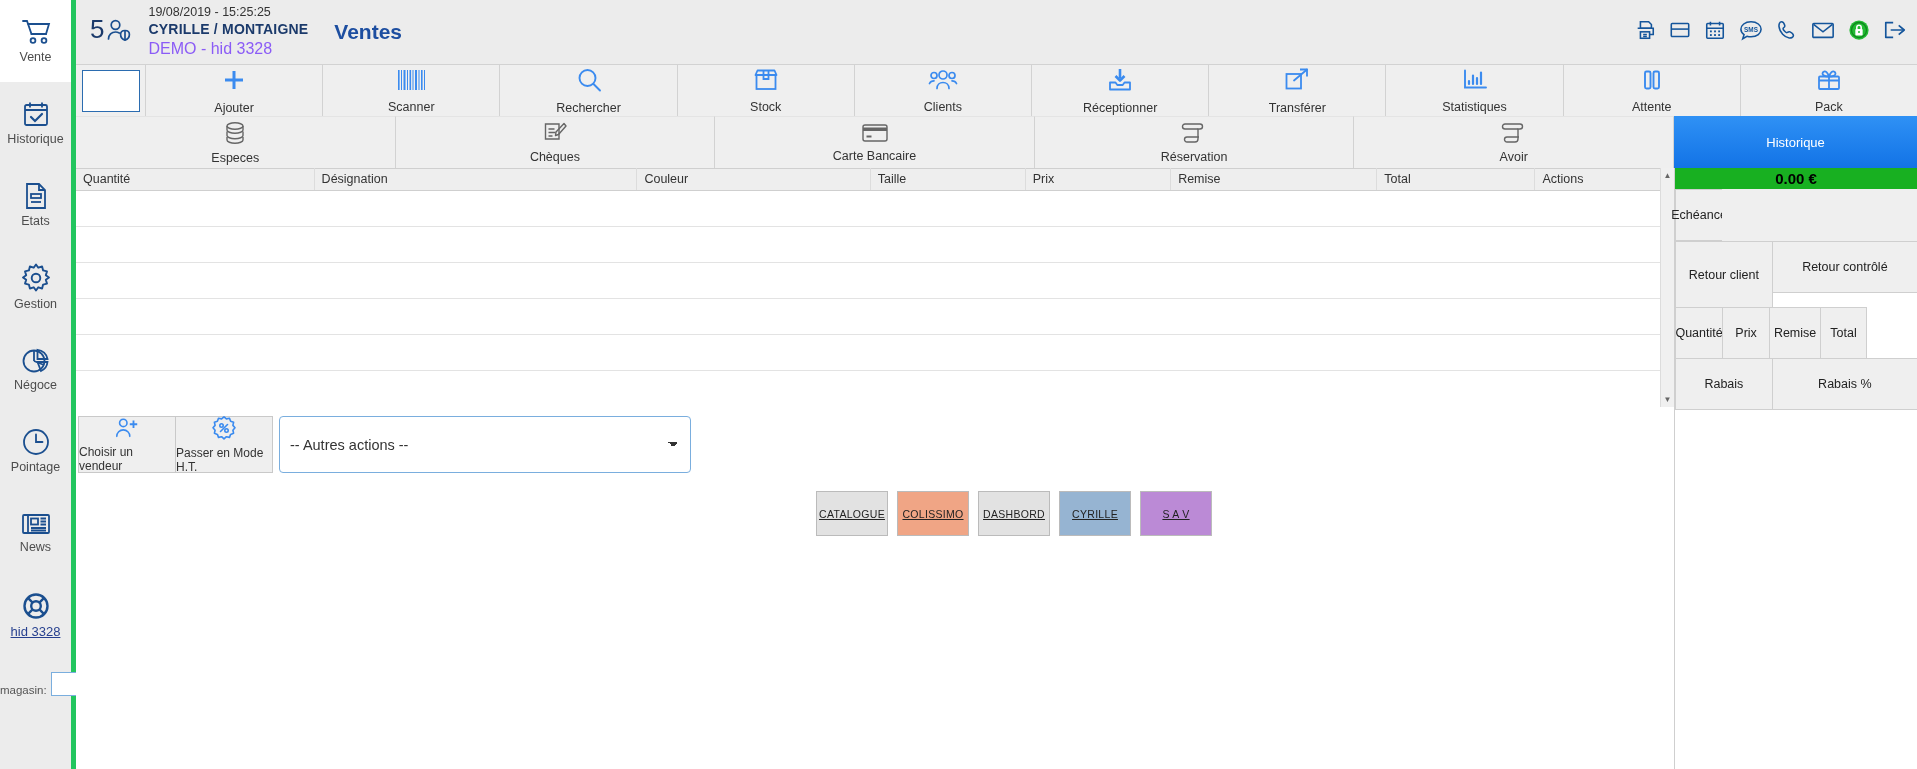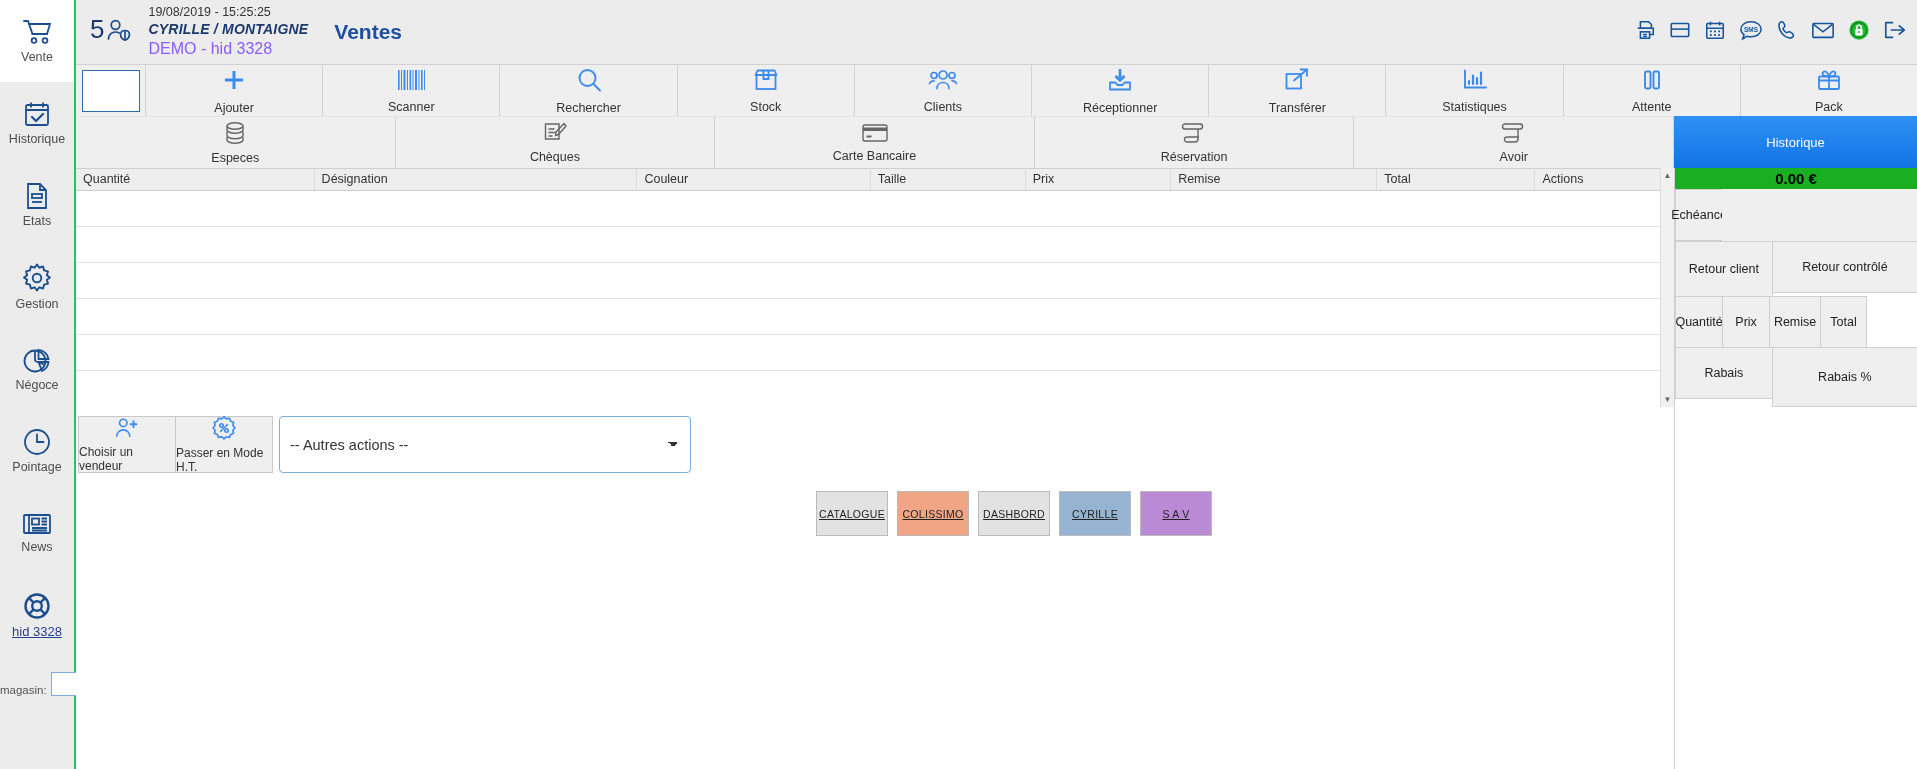--- a/index.html
+++ b/index.html
@@ -9,21 +9,21 @@
     font-family: "Liberation Sans", sans-serif;
     background: #ffffff;
     overflow: hidden;
   }
   #app { position: relative; width: 1917px; height: 769px; display: flex; }
 
   
   .sidebar {
     width: 76px; height: 769px;
     background: #ececec;
-    border-right: 2px solid #22c55e;
+    border-right: 5px solid #22c55e;
     display: flex; flex-direction: column;
     align-items: stretch;
     flex: 0 0 76px;
   }
   .side-item {
     height: 82px;
     display: flex; flex-direction: column;
     align-items: center; justify-content: center;
     gap: 5px;
     color: #4d4d4d;
@@ -55,21 +55,21 @@
     height: 64px; background: #ececec;
     display: flex; align-items: center;
     padding-left: 14px;
     position: relative;
   }
   .hdr-user { display: flex; align-items: flex-start; gap: 2px; }
   .hdr-num { font-size: 26px; color: #1b3a6b; line-height: 26px; font-weight: 400; }
   .hdr-usericon { margin-top: 2px; }
   .hdr-meta { margin-left: 16px; line-height: 1.25; }
   .hdr-date { font-size: 12.5px; color: #333; }
-  .hdr-name { font-size: 14px; color: #1b3a6b; font-weight: bold; letter-spacing: .2px; font-style: italic; }
+  .hdr-name { font-size: 14px; color: #1b3a6b; font-weight: bold; letter-spacing: .2px; }
   .hdr-demo { font-size: 16px; color: #8b5cf6; }
   .hdr-title { margin-left: 26px; font-size: 21px; font-weight: bold; color: #1d4ea0; }
   .hdr-icons {
     position: absolute; right: 10px; top: 0; height: 64px;
     display: flex; align-items: center; gap: 13px;
   }
   .hdr-icons .hi { cursor: pointer; display: block; }
 
   
   .toolbar {
@@ -208,30 +208,30 @@
     background: #efefef; border: 1px solid #cfcfcf;
     display: flex; align-items: center; justify-content: center;
     font-size: 12.5px; color: #222;
     cursor: pointer; margin: 0 -1px -1px 0;
     text-align: center;
   }
   .rp-row-ech { display: flex; }
   .rp-ech { width: 48px; height: 52px; }
   .rp-blank { width: 195px; height: 52px; background: #efefef; border: none; cursor: default; }
   .rp-row2 { display: flex; }
-  .rp-retour { width: 98px; height: 56px; }
+  .rp-retour { width: 98px; height: 67px; }
   .rp-retour2 { width: 147px; height: 52px; }
   .rp-row3 { display: flex; }
   .rp-q { width: 48px; height: 52px; }
   .rp-p { width: 48px; height: 52px; }
   .rp-r { width: 52px; height: 52px; }
   .rp-t { width: 47px; height: 52px; }
-  .rp-row4 { display: flex; }
+  .rp-row4 { display: flex; align-items: flex-end; }
   .rp-rab { width: 98px; height: 52px; }
-  .rp-rab2 { width: 147px; height: 60px; }
+  .rp-rab2 { width: 147px; height: 52px; }
 </style>
 </head>
 <body>
 
 <div id="app">
 
   <div class="sidebar">
 
     <div class="side-item active">
       <span>

